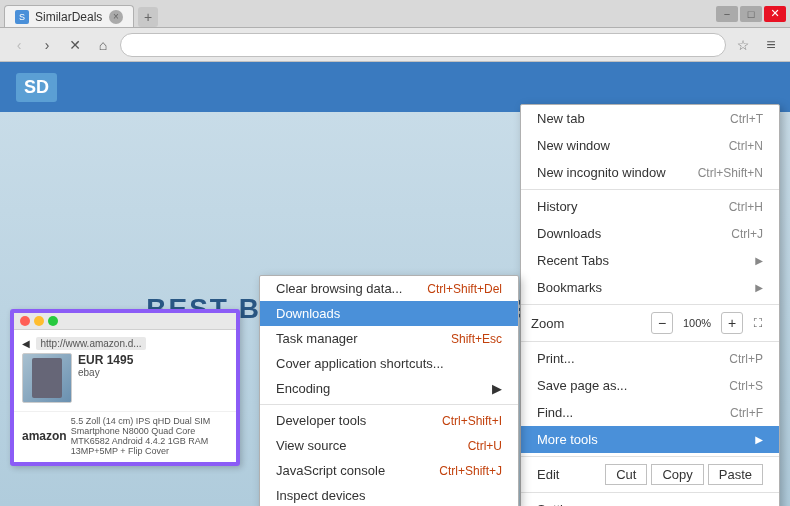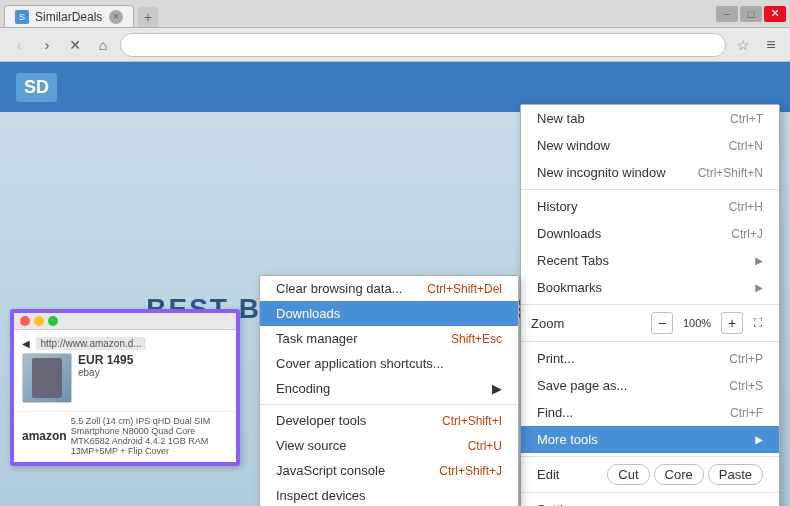--- a/index.html
+++ b/index.html
@@ -334,21 +334,21 @@
       padding: 4px 16px;
       gap: 4px;
     }
     .edit-label {
       flex: 1;
       color: #333;
     }
     .edit-btn {
       padding: 2px 10px;
       border: 1px solid #c0c0c0;
-      border-radius: 10px;
+      border-radius: 0;
       cursor: pointer;
       color: #333;
       font-size: 13px;
       background: white;
     }
     .sub-menu-item {
       padding: 5px 16px;
       display: flex;
       align-items: center;
       justify-content: space-between;
@@ -500,21 +500,21 @@
       <div class="menu-item highlighted">
         <span>More tools</span>
         <span class="arrow">▶</span>
       </div>
 
       <div class="menu-divider"></div>
 
       <div class="edit-row">
         <span class="edit-label">Edit</span>
         <button class="edit-btn">Cut</button>
-        <button class="edit-btn">Core</button>
+        <button class="edit-btn">Copy</button>
         <button class="edit-btn">Paste</button>
       </div>
       <div class="menu-divider"></div>
 
       <div class="menu-item">
         <span>Settings</span>
       </div>
 
       <div class="submenu" style="top:170px;">
         <div class="sub-menu-item">

